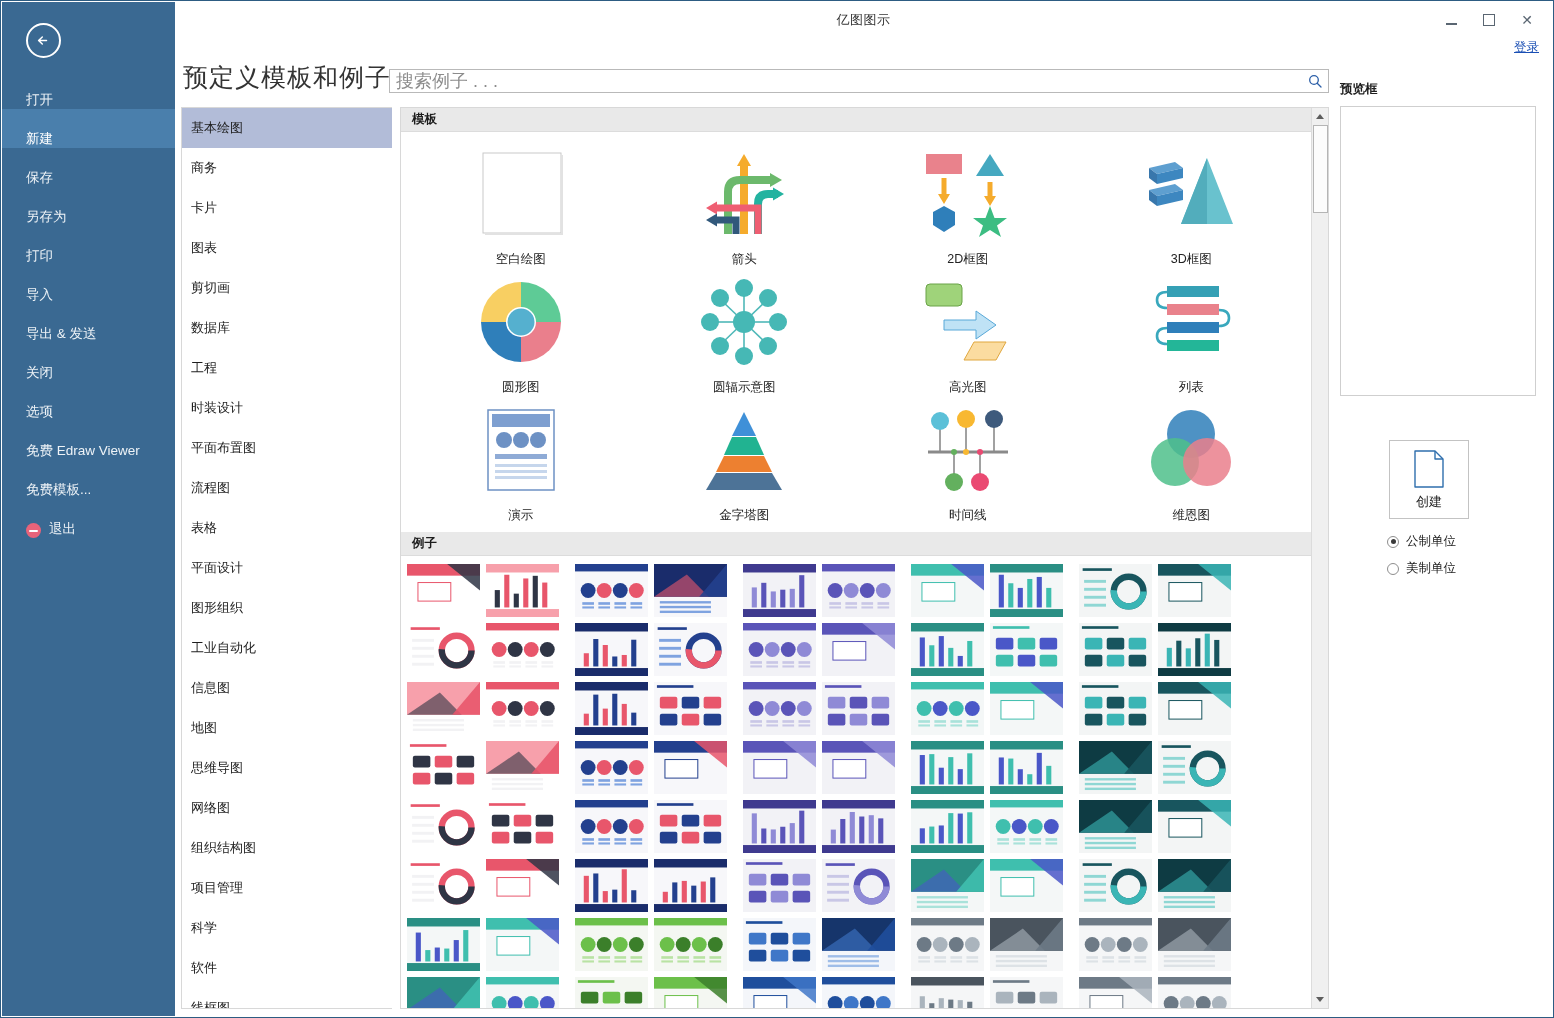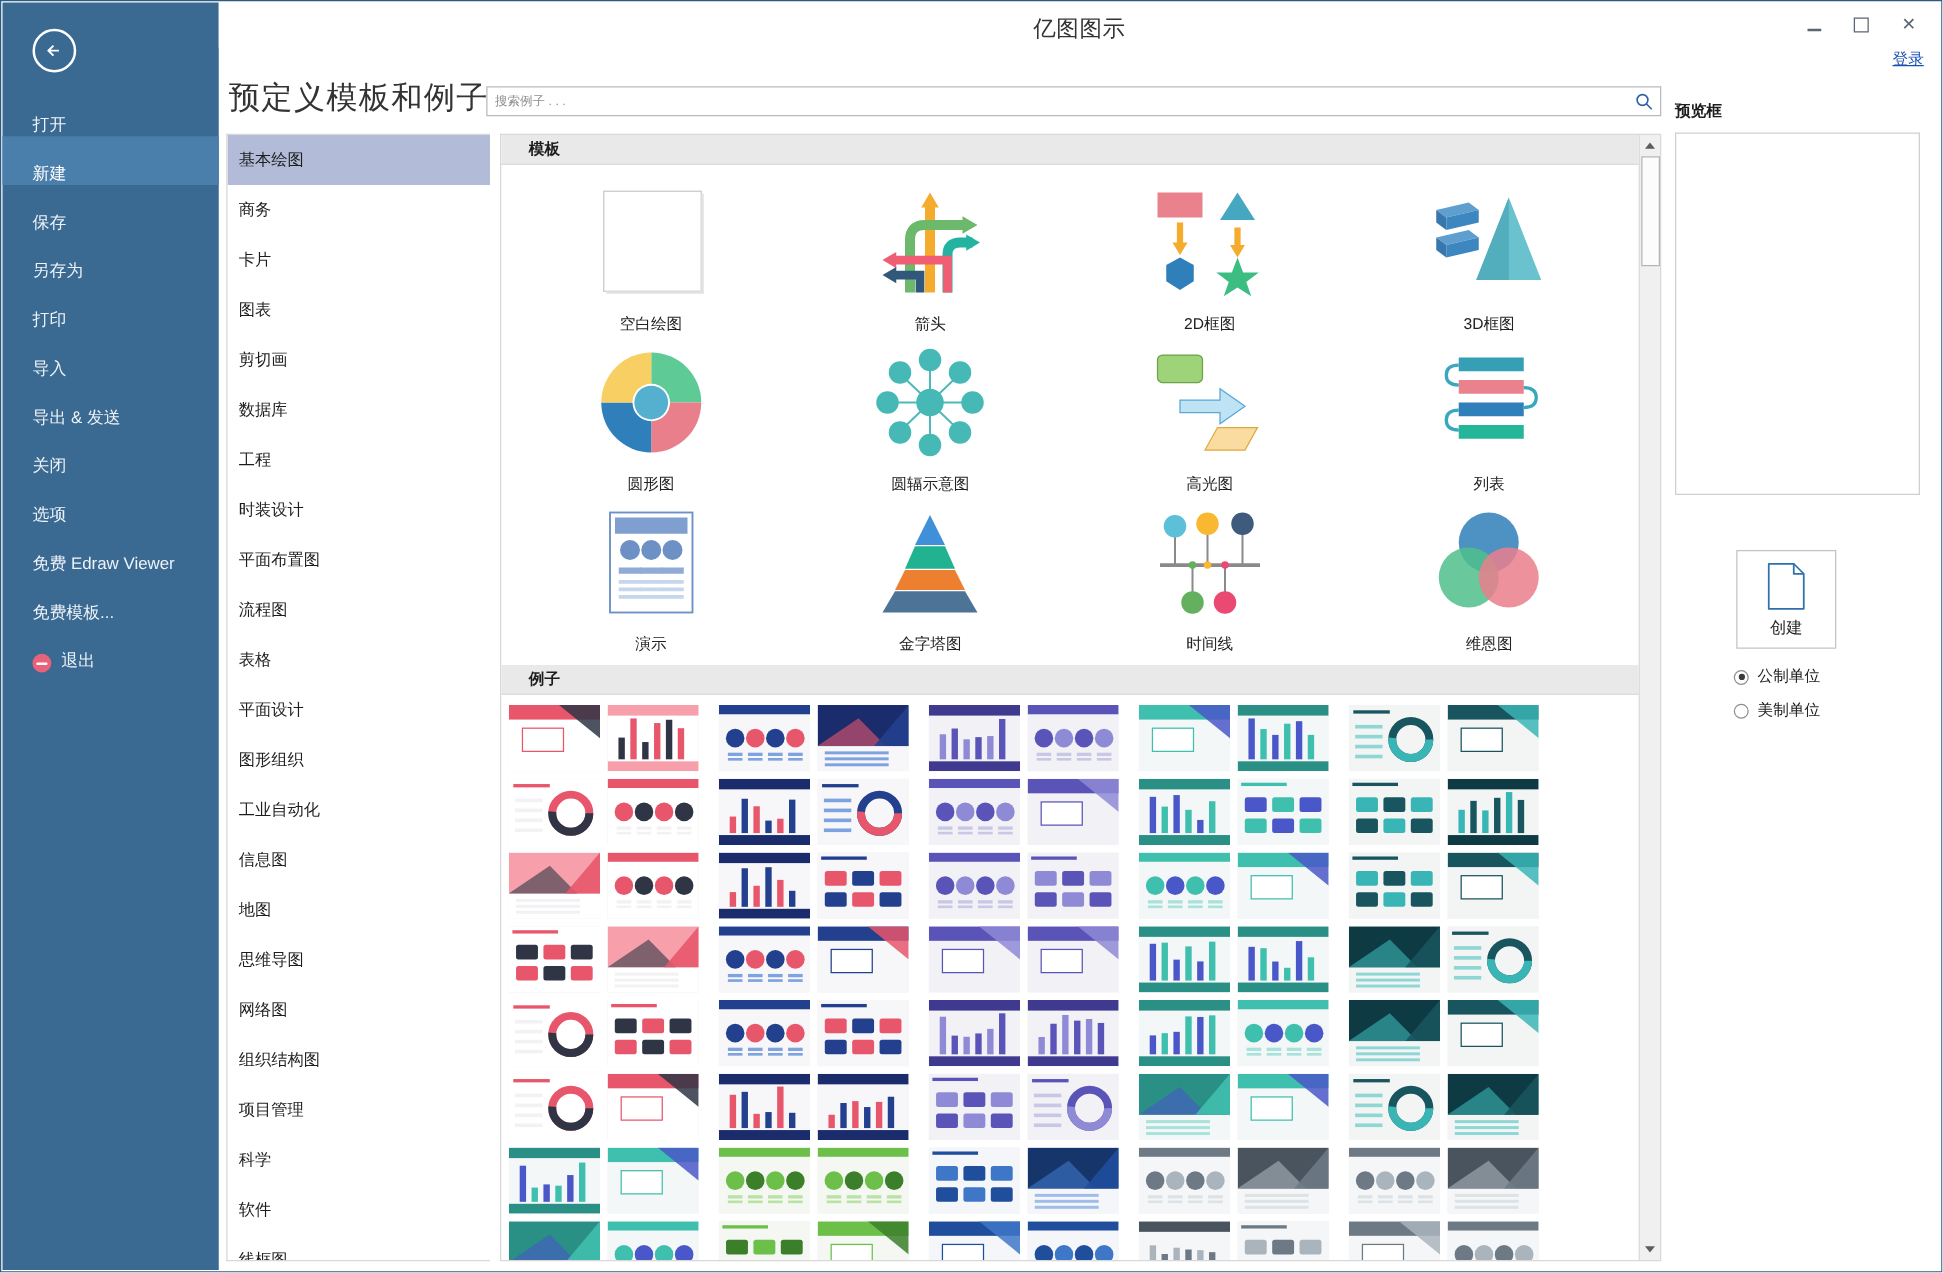--- a/index.html
+++ b/index.html
@@ -13,21 +13,21 @@
     border:1px solid #2d5c82; background:#fff;
   }
 
   
   .titlebar {
     position:absolute; left:174px; top:1px; right:1px; height:36px;
     background:#fff;
   }
   .titlebar-title {
     position:absolute; left:0; right:0; top:9px; text-align:center;
-    font-size:18px; color:#333; letter-spacing:.5px;
+    font-size:13px; color:#333; letter-spacing:.5px;
   }
   .win-ctrls { position:absolute; right:10px; top:5px; display:flex; gap:8px; }
   .win-btn {
     width:30px; height:26px; display:flex; align-items:center; justify-content:center;
     color:#5a6672; font-size:13px; line-height:1; cursor:default;
   }
   .min-glyph { display:block; width:11px; height:2px; background:#5a6672; margin-top:7px;}
   .max-glyph { display:block; width:12px; height:12px; border:1.6px solid #5a6672;}
   .close-glyph { font-size:14px; color:#5a6672; font-family:"DejaVu Sans",sans-serif;}
 
@@ -66,21 +66,21 @@
   .login-link {
     position:absolute; right:14px; top:38px; font-size:12.5px; color:#1a4fb4;
     text-decoration:underline; cursor:pointer;
   }
   .searchbox {
     position:absolute; left:388px; top:68px; width:940px; height:24px;
     border:1px solid #b9b9b9; background:#fff;
     display:flex; align-items:center;
   }
   .searchbox input {
-    flex:1; border:0; outline:0; font-size:10px; color:#333;
+    flex:1; border:0; outline:0; font-size:18px; color:#333;
     padding:0 6px; background:transparent;
     font-family:"Liberation Sans","DejaVu Sans",sans-serif;
   }
   .searchbox input::placeholder { color:#8c8c8c; }
   .search-icon { width:26px; display:flex; align-items:center; justify-content:center; cursor:pointer;}
 
   
   .cat-list {
     position:absolute; left:180px; top:106px; width:211px; bottom:8px;
     border:1px solid #d8d8d8; border-right:0; background:#fff; overflow:hidden;
@@ -93,21 +93,21 @@
 
   
   .content {
     position:absolute; left:399px; top:106px; right:224px; bottom:8px;
     border:1px solid #d8d8d8; background:#fff; overflow:hidden;
   }
   .scroll-area { position:absolute; inset:0 17px 0 0; overflow:hidden; }
 
   .section-head {
     height:24px; background:#e9e9e9; display:flex; align-items:center;
-    padding-left:22px; font-size:12.5px; font-weight:bold; color:#1d1d1d;
+    padding-left:11px; font-size:12.5px; font-weight:bold; color:#1d1d1d;
     border-bottom:1px solid #dcdcdc;
   }
 
   
   .tpl-grid {
     display:grid; grid-template-columns:repeat(4,1fr);
     padding:14px 8px 8px 8px; row-gap:6px;
   }
   .tpl-cell { display:flex; flex-direction:column; align-items:center; cursor:pointer; }
   .tpl-art {

